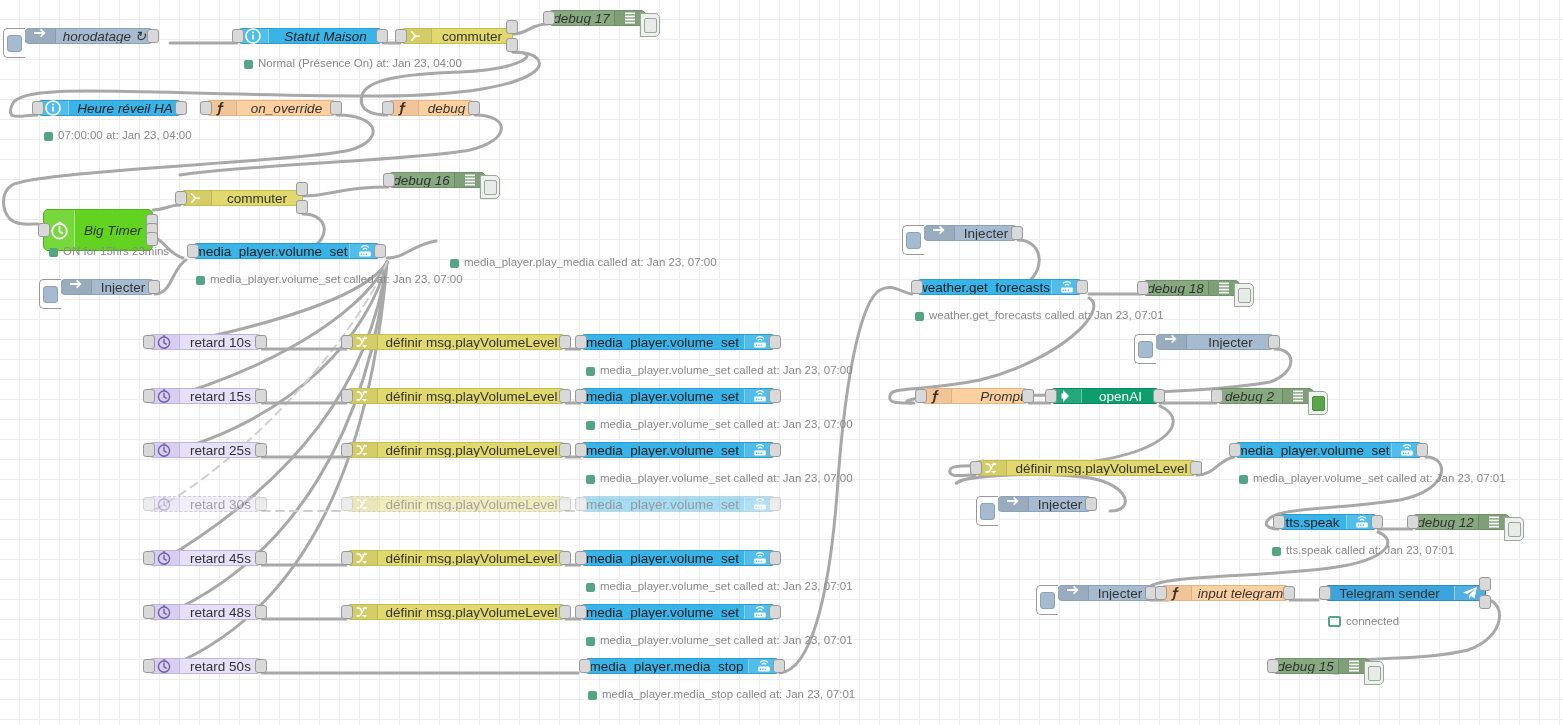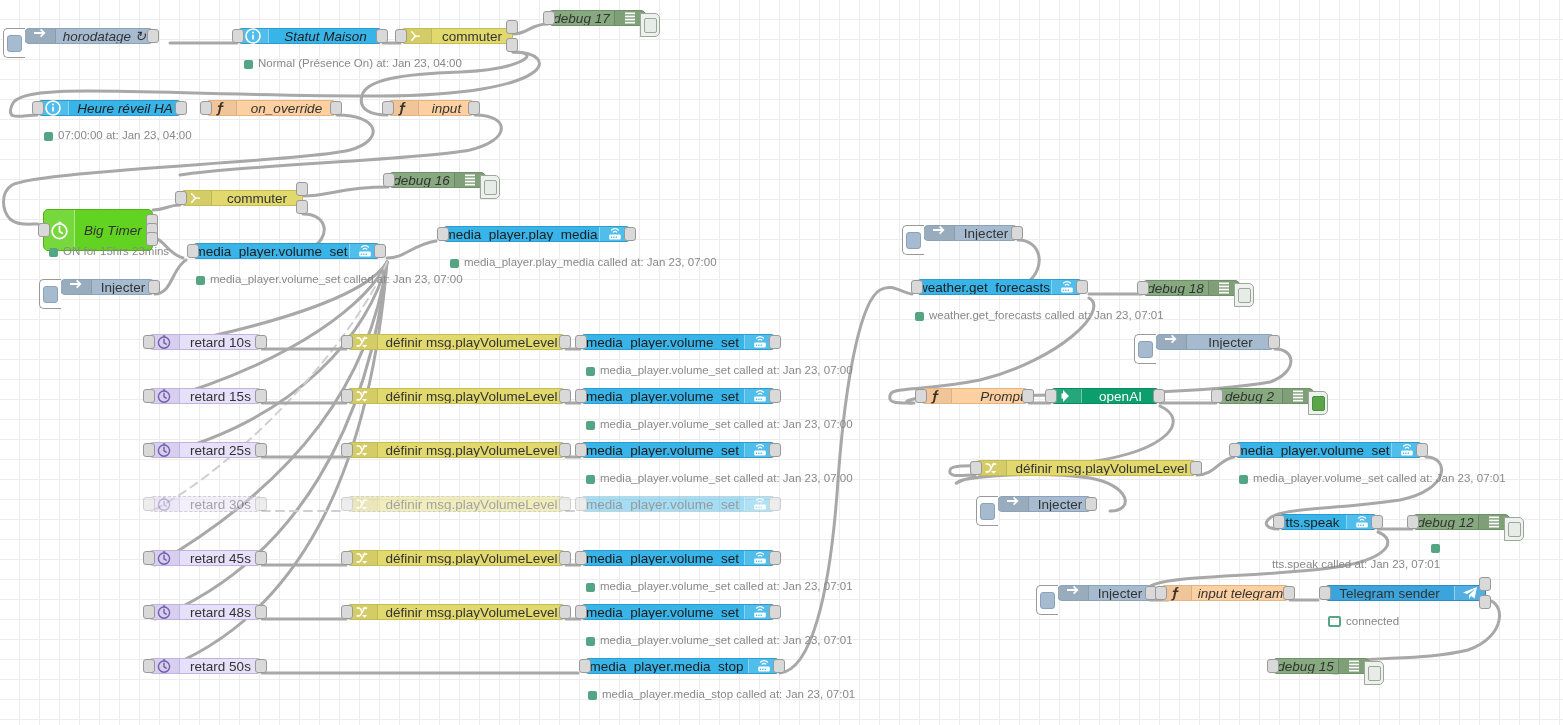--- a/index.html
+++ b/index.html
@@ -298,21 +298,21 @@
     <span class="port in"></span>
     <span class="port out"></span>
   </div>
 
   <div class="node n-func italic" style="left:387px;top:100px;width:88px;">
     <div class="ico">
       <svg class="g dark" viewBox="0 0 16 16">
           <path d="M10.6 2.1c-1.9-.5-3.3.4-3.7 2.2l-.3 1.3H5.1l-.3 1.5h1.5l-1.2 5.6c-.2 1-.5 1.3-1 1.3-.2 0-.4 0-.6-.1l-.3 1.4c.3.1.7.2 1.1.2 1.5 0 2.3-.9 2.7-2.7l1.3-5.7h2l.3-1.5H8.6l.2-1c.2-1 .8-1.4 1.6-1.2z"></path>
         </svg>
     </div>
-    <div class="lbl center">input</div>
+    <div class="lbl center">debug</div>
     <span class="port in"></span>
     <span class="port out"></span>
   </div>
 
   <div class="node n-bigtimer" style="left:43px;top:209px;width:110px;height:42px;">
     <div class="ico">
       <svg class="g" viewBox="0 0 16 16" style="width:19px;height:19px;">
           <circle cx="8" cy="8.6" r="6.2" fill="none" stroke="#fff" stroke-width="1.5"></circle>
           <path d="M8 4.8v4l2.4 1.5" fill="none" stroke="#fff" stroke-width="1.5" stroke-linecap="round"></path>
           <path d="M7 1.4h2.6" stroke="#fff" stroke-width="1.5"></path>
@@ -370,511 +370,496 @@
         </svg>
     </div>
     <span class="port in"></span>
     <span class="port out"></span>
   </div>
   <div class="status" style="left:196px;top:273px;">
     <span class="dot"></span>
     <span>media_player.volume_set called at: Jan 23, 07:00</span>
   </div>
 
-  <div class="node n-ha" style="left:442px;top:226px;width:189px;">
-    <div class="lbl center">media_player.play_media</div>
+  <div class="status" style="left:450px;top:256px;">
+    <span class="dot"></span>
+    <span>media_player.play_media called at: Jan 23, 07:00</span>
+  </div>
+
+  <div class="node n-inject" style="left:60px;top:279px;width:95px;">
+    <div class="n-btn">
+        <i></i>
+      </div>
+    <div class="ico">
+      <svg class="g" viewBox="0 0 16 16">
+          <path d="M2 4h8l-2-2 1.2-1.2L13.5 5 9.2 9.3 8 8l2-2H2z"></path>
+        </svg>
+    </div>
+    <div class="lbl center">Injecter</div>
+    <span class="port out"></span>
+  </div>
+
+  <div id="delay-rows">
+      <div class="node n-delay" style="left:148px;top:334px;width:114px;">
+        <div class="ico">
+          <svg class="g" viewBox="0 0 16 16" style="fill:none;stroke:#6e5fa8;stroke-width:1.4;">
+            <circle cx="8" cy="8.6" r="5.6"></circle>
+            <path d="M8 5.2v3.6l2.2 1.4" stroke-linecap="round"></path>
+            <path d="M6.9 2h2.4"></path>
+          </svg>
+        </div>
+        <div class="lbl center">retard 10s</div>
+        <span class="port in"></span>
+        <span class="port out"></span>
+      </div>
+      <div class="node n-change" style="left:346px;top:334px;width:220px;">
+        <div class="ico">
+          <svg class="g" viewBox="0 0 16 16">
+            <path d="M2.6 3.2h2.1c1.6 0 2.3 1.1 3.2 2.6l.7 1.1-1 1.6-1-1.7C5.8 5.4 5.4 4.8 4.6 4.8H2.6z"></path>
+            <path d="M2.6 12.7h2.1c1.6 0 2.3-1.1 3.2-2.6l2.3-3.8c.6-1 1-1.5 1.8-1.5h1.2V3.2h-1.2c-1.6 0-2.3 1.1-3.2 2.6l-2.3 3.8c-.6 1-1 1.5-1.8 1.5H2.6z"></path>
+            <path d="M11.4 11.1h1.8l-2.6 2.6-2.6-2.6h1.8z"></path>
+            <path d="M11.4 5h1.8l-2.6-2.6L8 5h1.8z"></path>
+          </svg>
+        </div>
+        <div class="lbl center">définir msg.playVolumeLevel</div>
+        <span class="port in"></span>
+        <span class="port out"></span>
+      </div>
+      <div class="node n-ha" style="left:580px;top:334px;width:196px;">
+        <div class="lbl center">media_player.volume_set</div>
+        <div class="ico right">
+          <svg class="g" viewBox="0 0 16 16">
+            <path d="M4.6 4.1a5 5 0 0 1 6.8 0" fill="none" stroke="#fff" stroke-width="1.3" stroke-linecap="round"></path>
+            <path d="M6.3 6a2.7 2.7 0 0 1 3.4 0" fill="none" stroke="#fff" stroke-width="1.3" stroke-linecap="round"></path>
+            <rect x="2.2" y="8.6" width="11.6" height="5" rx="1.1"></rect>
+            <rect x="3.8" y="10.6" width="1.3" height="1.3" fill="#39b4e8"></rect>
+            <rect x="6.2" y="10.6" width="1.3" height="1.3" fill="#39b4e8"></rect>
+            <rect x="8.6" y="10.6" width="1.3" height="1.3" fill="#39b4e8"></rect>
+          </svg>
+        </div>
+        <span class="port in"></span>
+        <span class="port out"></span>
+      </div>
+      <div class="status" style="left:586px;top:364px;">
+        <span class="dot"></span>
+        <span>media_player.volume_set called at: Jan 23, 07:00</span>
+      </div>
+      <div class="node n-delay" style="left:148px;top:388px;width:114px;">
+        <div class="ico">
+          <svg class="g" viewBox="0 0 16 16" style="fill:none;stroke:#6e5fa8;stroke-width:1.4;">
+            <circle cx="8" cy="8.6" r="5.6"></circle>
+            <path d="M8 5.2v3.6l2.2 1.4" stroke-linecap="round"></path>
+            <path d="M6.9 2h2.4"></path>
+          </svg>
+        </div>
+        <div class="lbl center">retard 15s</div>
+        <span class="port in"></span>
+        <span class="port out"></span>
+      </div>
+      <div class="node n-change" style="left:346px;top:388px;width:220px;">
+        <div class="ico">
+          <svg class="g" viewBox="0 0 16 16">
+            <path d="M2.6 3.2h2.1c1.6 0 2.3 1.1 3.2 2.6l.7 1.1-1 1.6-1-1.7C5.8 5.4 5.4 4.8 4.6 4.8H2.6z"></path>
+            <path d="M2.6 12.7h2.1c1.6 0 2.3-1.1 3.2-2.6l2.3-3.8c.6-1 1-1.5 1.8-1.5h1.2V3.2h-1.2c-1.6 0-2.3 1.1-3.2 2.6l-2.3 3.8c-.6 1-1 1.5-1.8 1.5H2.6z"></path>
+            <path d="M11.4 11.1h1.8l-2.6 2.6-2.6-2.6h1.8z"></path>
+            <path d="M11.4 5h1.8l-2.6-2.6L8 5h1.8z"></path>
+          </svg>
+        </div>
+        <div class="lbl center">définir msg.playVolumeLevel</div>
+        <span class="port in"></span>
+        <span class="port out"></span>
+      </div>
+      <div class="node n-ha" style="left:580px;top:388px;width:196px;">
+        <div class="lbl center">media_player.volume_set</div>
+        <div class="ico right">
+          <svg class="g" viewBox="0 0 16 16">
+            <path d="M4.6 4.1a5 5 0 0 1 6.8 0" fill="none" stroke="#fff" stroke-width="1.3" stroke-linecap="round"></path>
+            <path d="M6.3 6a2.7 2.7 0 0 1 3.4 0" fill="none" stroke="#fff" stroke-width="1.3" stroke-linecap="round"></path>
+            <rect x="2.2" y="8.6" width="11.6" height="5" rx="1.1"></rect>
+            <rect x="3.8" y="10.6" width="1.3" height="1.3" fill="#39b4e8"></rect>
+            <rect x="6.2" y="10.6" width="1.3" height="1.3" fill="#39b4e8"></rect>
+            <rect x="8.6" y="10.6" width="1.3" height="1.3" fill="#39b4e8"></rect>
+          </svg>
+        </div>
+        <span class="port in"></span>
+        <span class="port out"></span>
+      </div>
+      <div class="status" style="left:586px;top:418px;">
+        <span class="dot"></span>
+        <span>media_player.volume_set called at: Jan 23, 07:00</span>
+      </div>
+      <div class="node n-delay" style="left:148px;top:442px;width:114px;">
+        <div class="ico">
+          <svg class="g" viewBox="0 0 16 16" style="fill:none;stroke:#6e5fa8;stroke-width:1.4;">
+            <circle cx="8" cy="8.6" r="5.6"></circle>
+            <path d="M8 5.2v3.6l2.2 1.4" stroke-linecap="round"></path>
+            <path d="M6.9 2h2.4"></path>
+          </svg>
+        </div>
+        <div class="lbl center">retard 25s</div>
+        <span class="port in"></span>
+        <span class="port out"></span>
+      </div>
+      <div class="node n-change" style="left:346px;top:442px;width:220px;">
+        <div class="ico">
+          <svg class="g" viewBox="0 0 16 16">
+            <path d="M2.6 3.2h2.1c1.6 0 2.3 1.1 3.2 2.6l.7 1.1-1 1.6-1-1.7C5.8 5.4 5.4 4.8 4.6 4.8H2.6z"></path>
+            <path d="M2.6 12.7h2.1c1.6 0 2.3-1.1 3.2-2.6l2.3-3.8c.6-1 1-1.5 1.8-1.5h1.2V3.2h-1.2c-1.6 0-2.3 1.1-3.2 2.6l-2.3 3.8c-.6 1-1 1.5-1.8 1.5H2.6z"></path>
+            <path d="M11.4 11.1h1.8l-2.6 2.6-2.6-2.6h1.8z"></path>
+            <path d="M11.4 5h1.8l-2.6-2.6L8 5h1.8z"></path>
+          </svg>
+        </div>
+        <div class="lbl center">définir msg.playVolumeLevel</div>
+        <span class="port in"></span>
+        <span class="port out"></span>
+      </div>
+      <div class="node n-ha" style="left:580px;top:442px;width:196px;">
+        <div class="lbl center">media_player.volume_set</div>
+        <div class="ico right">
+          <svg class="g" viewBox="0 0 16 16">
+            <path d="M4.6 4.1a5 5 0 0 1 6.8 0" fill="none" stroke="#fff" stroke-width="1.3" stroke-linecap="round"></path>
+            <path d="M6.3 6a2.7 2.7 0 0 1 3.4 0" fill="none" stroke="#fff" stroke-width="1.3" stroke-linecap="round"></path>
+            <rect x="2.2" y="8.6" width="11.6" height="5" rx="1.1"></rect>
+            <rect x="3.8" y="10.6" width="1.3" height="1.3" fill="#39b4e8"></rect>
+            <rect x="6.2" y="10.6" width="1.3" height="1.3" fill="#39b4e8"></rect>
+            <rect x="8.6" y="10.6" width="1.3" height="1.3" fill="#39b4e8"></rect>
+          </svg>
+        </div>
+        <span class="port in"></span>
+        <span class="port out"></span>
+      </div>
+      <div class="status" style="left:586px;top:472px;">
+        <span class="dot"></span>
+        <span>media_player.volume_set called at: Jan 23, 07:00</span>
+      </div>
+      <div class="node n-delay disabled" style="left:148px;top:496px;width:114px;">
+        <div class="ico">
+          <svg class="g" viewBox="0 0 16 16" style="fill:none;stroke:#6e5fa8;stroke-width:1.4;">
+            <circle cx="8" cy="8.6" r="5.6"></circle>
+            <path d="M8 5.2v3.6l2.2 1.4" stroke-linecap="round"></path>
+            <path d="M6.9 2h2.4"></path>
+          </svg>
+        </div>
+        <div class="lbl center">retard 30s</div>
+        <span class="port in"></span>
+        <span class="port out"></span>
+      </div>
+      <div class="node n-change disabled" style="left:346px;top:496px;width:220px;">
+        <div class="ico">
+          <svg class="g" viewBox="0 0 16 16">
+            <path d="M2.6 3.2h2.1c1.6 0 2.3 1.1 3.2 2.6l.7 1.1-1 1.6-1-1.7C5.8 5.4 5.4 4.8 4.6 4.8H2.6z"></path>
+            <path d="M2.6 12.7h2.1c1.6 0 2.3-1.1 3.2-2.6l2.3-3.8c.6-1 1-1.5 1.8-1.5h1.2V3.2h-1.2c-1.6 0-2.3 1.1-3.2 2.6l-2.3 3.8c-.6 1-1 1.5-1.8 1.5H2.6z"></path>
+            <path d="M11.4 11.1h1.8l-2.6 2.6-2.6-2.6h1.8z"></path>
+            <path d="M11.4 5h1.8l-2.6-2.6L8 5h1.8z"></path>
+          </svg>
+        </div>
+        <div class="lbl center">définir msg.playVolumeLevel</div>
+        <span class="port in"></span>
+        <span class="port out"></span>
+      </div>
+      <div class="node n-ha disabled" style="left:580px;top:496px;width:196px;">
+        <div class="lbl center">media_player.volume_set</div>
+        <div class="ico right">
+          <svg class="g" viewBox="0 0 16 16">
+            <path d="M4.6 4.1a5 5 0 0 1 6.8 0" fill="none" stroke="#fff" stroke-width="1.3" stroke-linecap="round"></path>
+            <path d="M6.3 6a2.7 2.7 0 0 1 3.4 0" fill="none" stroke="#fff" stroke-width="1.3" stroke-linecap="round"></path>
+            <rect x="2.2" y="8.6" width="11.6" height="5" rx="1.1"></rect>
+            <rect x="3.8" y="10.6" width="1.3" height="1.3" fill="#39b4e8"></rect>
+            <rect x="6.2" y="10.6" width="1.3" height="1.3" fill="#39b4e8"></rect>
+            <rect x="8.6" y="10.6" width="1.3" height="1.3" fill="#39b4e8"></rect>
+          </svg>
+        </div>
+        <span class="port in"></span>
+        <span class="port out"></span>
+      </div>
+      <div class="node n-delay" style="left:148px;top:550px;width:114px;">
+        <div class="ico">
+          <svg class="g" viewBox="0 0 16 16" style="fill:none;stroke:#6e5fa8;stroke-width:1.4;">
+            <circle cx="8" cy="8.6" r="5.6"></circle>
+            <path d="M8 5.2v3.6l2.2 1.4" stroke-linecap="round"></path>
+            <path d="M6.9 2h2.4"></path>
+          </svg>
+        </div>
+        <div class="lbl center">retard 45s</div>
+        <span class="port in"></span>
+        <span class="port out"></span>
+      </div>
+      <div class="node n-change" style="left:346px;top:550px;width:220px;">
+        <div class="ico">
+          <svg class="g" viewBox="0 0 16 16">
+            <path d="M2.6 3.2h2.1c1.6 0 2.3 1.1 3.2 2.6l.7 1.1-1 1.6-1-1.7C5.8 5.4 5.4 4.8 4.6 4.8H2.6z"></path>
+            <path d="M2.6 12.7h2.1c1.6 0 2.3-1.1 3.2-2.6l2.3-3.8c.6-1 1-1.5 1.8-1.5h1.2V3.2h-1.2c-1.6 0-2.3 1.1-3.2 2.6l-2.3 3.8c-.6 1-1 1.5-1.8 1.5H2.6z"></path>
+            <path d="M11.4 11.1h1.8l-2.6 2.6-2.6-2.6h1.8z"></path>
+            <path d="M11.4 5h1.8l-2.6-2.6L8 5h1.8z"></path>
+          </svg>
+        </div>
+        <div class="lbl center">définir msg.playVolumeLevel</div>
+        <span class="port in"></span>
+        <span class="port out"></span>
+      </div>
+      <div class="node n-ha" style="left:580px;top:550px;width:196px;">
+        <div class="lbl center">media_player.volume_set</div>
+        <div class="ico right">
+          <svg class="g" viewBox="0 0 16 16">
+            <path d="M4.6 4.1a5 5 0 0 1 6.8 0" fill="none" stroke="#fff" stroke-width="1.3" stroke-linecap="round"></path>
+            <path d="M6.3 6a2.7 2.7 0 0 1 3.4 0" fill="none" stroke="#fff" stroke-width="1.3" stroke-linecap="round"></path>
+            <rect x="2.2" y="8.6" width="11.6" height="5" rx="1.1"></rect>
+            <rect x="3.8" y="10.6" width="1.3" height="1.3" fill="#39b4e8"></rect>
+            <rect x="6.2" y="10.6" width="1.3" height="1.3" fill="#39b4e8"></rect>
+            <rect x="8.6" y="10.6" width="1.3" height="1.3" fill="#39b4e8"></rect>
+          </svg>
+        </div>
+        <span class="port in"></span>
+        <span class="port out"></span>
+      </div>
+      <div class="status" style="left:586px;top:580px;">
+        <span class="dot"></span>
+        <span>media_player.volume_set called at: Jan 23, 07:01</span>
+      </div>
+      <div class="node n-delay" style="left:148px;top:604px;width:114px;">
+        <div class="ico">
+          <svg class="g" viewBox="0 0 16 16" style="fill:none;stroke:#6e5fa8;stroke-width:1.4;">
+            <circle cx="8" cy="8.6" r="5.6"></circle>
+            <path d="M8 5.2v3.6l2.2 1.4" stroke-linecap="round"></path>
+            <path d="M6.9 2h2.4"></path>
+          </svg>
+        </div>
+        <div class="lbl center">retard 48s</div>
+        <span class="port in"></span>
+        <span class="port out"></span>
+      </div>
+      <div class="node n-change" style="left:346px;top:604px;width:220px;">
+        <div class="ico">
+          <svg class="g" viewBox="0 0 16 16">
+            <path d="M2.6 3.2h2.1c1.6 0 2.3 1.1 3.2 2.6l.7 1.1-1 1.6-1-1.7C5.8 5.4 5.4 4.8 4.6 4.8H2.6z"></path>
+            <path d="M2.6 12.7h2.1c1.6 0 2.3-1.1 3.2-2.6l2.3-3.8c.6-1 1-1.5 1.8-1.5h1.2V3.2h-1.2c-1.6 0-2.3 1.1-3.2 2.6l-2.3 3.8c-.6 1-1 1.5-1.8 1.5H2.6z"></path>
+            <path d="M11.4 11.1h1.8l-2.6 2.6-2.6-2.6h1.8z"></path>
+            <path d="M11.4 5h1.8l-2.6-2.6L8 5h1.8z"></path>
+          </svg>
+        </div>
+        <div class="lbl center">définir msg.playVolumeLevel</div>
+        <span class="port in"></span>
+        <span class="port out"></span>
+      </div>
+      <div class="node n-ha" style="left:580px;top:604px;width:196px;">
+        <div class="lbl center">media_player.volume_set</div>
+        <div class="ico right">
+          <svg class="g" viewBox="0 0 16 16">
+            <path d="M4.6 4.1a5 5 0 0 1 6.8 0" fill="none" stroke="#fff" stroke-width="1.3" stroke-linecap="round"></path>
+            <path d="M6.3 6a2.7 2.7 0 0 1 3.4 0" fill="none" stroke="#fff" stroke-width="1.3" stroke-linecap="round"></path>
+            <rect x="2.2" y="8.6" width="11.6" height="5" rx="1.1"></rect>
+            <rect x="3.8" y="10.6" width="1.3" height="1.3" fill="#39b4e8"></rect>
+            <rect x="6.2" y="10.6" width="1.3" height="1.3" fill="#39b4e8"></rect>
+            <rect x="8.6" y="10.6" width="1.3" height="1.3" fill="#39b4e8"></rect>
+          </svg>
+        </div>
+        <span class="port in"></span>
+        <span class="port out"></span>
+      </div>
+      <div class="status" style="left:586px;top:634px;">
+        <span class="dot"></span>
+        <span>media_player.volume_set called at: Jan 23, 07:01</span>
+      </div>
+      <div class="node n-delay" style="left:148px;top:658px;width:114px;">
+        <div class="ico">
+          <svg class="g" viewBox="0 0 16 16" style="fill:none;stroke:#6e5fa8;stroke-width:1.4;">
+            <circle cx="8" cy="8.6" r="5.6"></circle>
+            <path d="M8 5.2v3.6l2.2 1.4" stroke-linecap="round"></path>
+            <path d="M6.9 2h2.4"></path>
+          </svg>
+        </div>
+        <div class="lbl center">retard 50s</div>
+        <span class="port in"></span>
+        <span class="port out"></span>
+      </div>
+    </div>
+
+  <div class="node n-ha" style="left:584px;top:658px;width:196px;">
+    <div class="lbl center">media_player.media_stop</div>
     <div class="ico right">
       <svg class="g" viewBox="0 0 16 16">
           <path d="M4.6 4.1a5 5 0 0 1 6.8 0" fill="none" stroke="#fff" stroke-width="1.3" stroke-linecap="round"></path>
           <path d="M6.3 6a2.7 2.7 0 0 1 3.4 0" fill="none" stroke="#fff" stroke-width="1.3" stroke-linecap="round"></path>
           <rect x="2.2" y="8.6" width="11.6" height="5" rx="1.1"></rect>
           <rect x="3.8" y="10.6" width="1.3" height="1.3" fill="#39b4e8"></rect>
           <rect x="6.2" y="10.6" width="1.3" height="1.3" fill="#39b4e8"></rect>
           <rect x="8.6" y="10.6" width="1.3" height="1.3" fill="#39b4e8"></rect>
         </svg>
     </div>
     <span class="port in"></span>
     <span class="port out"></span>
   </div>
-  <div class="status" style="left:450px;top:256px;">
+  <div class="status" style="left:588px;top:688px;">
     <span class="dot"></span>
-    <span>media_player.play_media called at: Jan 23, 07:00</span>
-  </div>
-
-  <div class="node n-inject" style="left:60px;top:279px;width:95px;">
+    <span>media_player.media_stop called at: Jan 23, 07:01</span>
+  </div>
+
+  <div class="node n-inject" style="left:923px;top:225px;width:95px;">
     <div class="n-btn">
         <i></i>
       </div>
     <div class="ico">
       <svg class="g" viewBox="0 0 16 16">
           <path d="M2 4h8l-2-2 1.2-1.2L13.5 5 9.2 9.3 8 8l2-2H2z"></path>
         </svg>
     </div>
     <div class="lbl center">Injecter</div>
     <span class="port out"></span>
   </div>
 
-  <div id="delay-rows">
-      <div class="node n-delay" style="left:148px;top:334px;width:114px;">
-        <div class="ico">
-          <svg class="g" viewBox="0 0 16 16" style="fill:none;stroke:#6e5fa8;stroke-width:1.4;">
-            <circle cx="8" cy="8.6" r="5.6"></circle>
-            <path d="M8 5.2v3.6l2.2 1.4" stroke-linecap="round"></path>
-            <path d="M6.9 2h2.4"></path>
-          </svg>
-        </div>
-        <div class="lbl center">retard 10s</div>
-        <span class="port in"></span>
-        <span class="port out"></span>
-      </div>
-      <div class="node n-change" style="left:346px;top:334px;width:220px;">
-        <div class="ico">
-          <svg class="g" viewBox="0 0 16 16">
-            <path d="M2.6 3.2h2.1c1.6 0 2.3 1.1 3.2 2.6l.7 1.1-1 1.6-1-1.7C5.8 5.4 5.4 4.8 4.6 4.8H2.6z"></path>
-            <path d="M2.6 12.7h2.1c1.6 0 2.3-1.1 3.2-2.6l2.3-3.8c.6-1 1-1.5 1.8-1.5h1.2V3.2h-1.2c-1.6 0-2.3 1.1-3.2 2.6l-2.3 3.8c-.6 1-1 1.5-1.8 1.5H2.6z"></path>
-            <path d="M11.4 11.1h1.8l-2.6 2.6-2.6-2.6h1.8z"></path>
-            <path d="M11.4 5h1.8l-2.6-2.6L8 5h1.8z"></path>
-          </svg>
-        </div>
-        <div class="lbl center">définir msg.playVolumeLevel</div>
-        <span class="port in"></span>
-        <span class="port out"></span>
-      </div>
-      <div class="node n-ha" style="left:580px;top:334px;width:196px;">
-        <div class="lbl center">media_player.volume_set</div>
-        <div class="ico right">
-          <svg class="g" viewBox="0 0 16 16">
-            <path d="M4.6 4.1a5 5 0 0 1 6.8 0" fill="none" stroke="#fff" stroke-width="1.3" stroke-linecap="round"></path>
-            <path d="M6.3 6a2.7 2.7 0 0 1 3.4 0" fill="none" stroke="#fff" stroke-width="1.3" stroke-linecap="round"></path>
-            <rect x="2.2" y="8.6" width="11.6" height="5" rx="1.1"></rect>
-            <rect x="3.8" y="10.6" width="1.3" height="1.3" fill="#39b4e8"></rect>
-            <rect x="6.2" y="10.6" width="1.3" height="1.3" fill="#39b4e8"></rect>
-            <rect x="8.6" y="10.6" width="1.3" height="1.3" fill="#39b4e8"></rect>
-          </svg>
-        </div>
-        <span class="port in"></span>
-        <span class="port out"></span>
-      </div>
-      <div class="status" style="left:586px;top:364px;">
-        <span class="dot"></span>
-        <span>media_player.volume_set called at: Jan 23, 07:00</span>
-      </div>
-      <div class="node n-delay" style="left:148px;top:388px;width:114px;">
-        <div class="ico">
-          <svg class="g" viewBox="0 0 16 16" style="fill:none;stroke:#6e5fa8;stroke-width:1.4;">
-            <circle cx="8" cy="8.6" r="5.6"></circle>
-            <path d="M8 5.2v3.6l2.2 1.4" stroke-linecap="round"></path>
-            <path d="M6.9 2h2.4"></path>
-          </svg>
-        </div>
-        <div class="lbl center">retard 15s</div>
-        <span class="port in"></span>
-        <span class="port out"></span>
-      </div>
-      <div class="node n-change" style="left:346px;top:388px;width:220px;">
-        <div class="ico">
-          <svg class="g" viewBox="0 0 16 16">
-            <path d="M2.6 3.2h2.1c1.6 0 2.3 1.1 3.2 2.6l.7 1.1-1 1.6-1-1.7C5.8 5.4 5.4 4.8 4.6 4.8H2.6z"></path>
-            <path d="M2.6 12.7h2.1c1.6 0 2.3-1.1 3.2-2.6l2.3-3.8c.6-1 1-1.5 1.8-1.5h1.2V3.2h-1.2c-1.6 0-2.3 1.1-3.2 2.6l-2.3 3.8c-.6 1-1 1.5-1.8 1.5H2.6z"></path>
-            <path d="M11.4 11.1h1.8l-2.6 2.6-2.6-2.6h1.8z"></path>
-            <path d="M11.4 5h1.8l-2.6-2.6L8 5h1.8z"></path>
-          </svg>
-        </div>
-        <div class="lbl center">définir msg.playVolumeLevel</div>
-        <span class="port in"></span>
-        <span class="port out"></span>
-      </div>
-      <div class="node n-ha" style="left:580px;top:388px;width:196px;">
-        <div class="lbl center">media_player.volume_set</div>
-        <div class="ico right">
-          <svg class="g" viewBox="0 0 16 16">
-            <path d="M4.6 4.1a5 5 0 0 1 6.8 0" fill="none" stroke="#fff" stroke-width="1.3" stroke-linecap="round"></path>
-            <path d="M6.3 6a2.7 2.7 0 0 1 3.4 0" fill="none" stroke="#fff" stroke-width="1.3" stroke-linecap="round"></path>
-            <rect x="2.2" y="8.6" width="11.6" height="5" rx="1.1"></rect>
-            <rect x="3.8" y="10.6" width="1.3" height="1.3" fill="#39b4e8"></rect>
-            <rect x="6.2" y="10.6" width="1.3" height="1.3" fill="#39b4e8"></rect>
-            <rect x="8.6" y="10.6" width="1.3" height="1.3" fill="#39b4e8"></rect>
-          </svg>
-        </div>
-        <span class="port in"></span>
-        <span class="port out"></span>
-      </div>
-      <div class="status" style="left:586px;top:418px;">
-        <span class="dot"></span>
-        <span>media_player.volume_set called at: Jan 23, 07:00</span>
-      </div>
-      <div class="node n-delay" style="left:148px;top:442px;width:114px;">
-        <div class="ico">
-          <svg class="g" viewBox="0 0 16 16" style="fill:none;stroke:#6e5fa8;stroke-width:1.4;">
-            <circle cx="8" cy="8.6" r="5.6"></circle>
-            <path d="M8 5.2v3.6l2.2 1.4" stroke-linecap="round"></path>
-            <path d="M6.9 2h2.4"></path>
-          </svg>
-        </div>
-        <div class="lbl center">retard 25s</div>
-        <span class="port in"></span>
-        <span class="port out"></span>
-      </div>
-      <div class="node n-change" style="left:346px;top:442px;width:220px;">
-        <div class="ico">
-          <svg class="g" viewBox="0 0 16 16">
-            <path d="M2.6 3.2h2.1c1.6 0 2.3 1.1 3.2 2.6l.7 1.1-1 1.6-1-1.7C5.8 5.4 5.4 4.8 4.6 4.8H2.6z"></path>
-            <path d="M2.6 12.7h2.1c1.6 0 2.3-1.1 3.2-2.6l2.3-3.8c.6-1 1-1.5 1.8-1.5h1.2V3.2h-1.2c-1.6 0-2.3 1.1-3.2 2.6l-2.3 3.8c-.6 1-1 1.5-1.8 1.5H2.6z"></path>
-            <path d="M11.4 11.1h1.8l-2.6 2.6-2.6-2.6h1.8z"></path>
-            <path d="M11.4 5h1.8l-2.6-2.6L8 5h1.8z"></path>
-          </svg>
-        </div>
-        <div class="lbl center">définir msg.playVolumeLevel</div>
-        <span class="port in"></span>
-        <span class="port out"></span>
-      </div>
-      <div class="node n-ha" style="left:580px;top:442px;width:196px;">
-        <div class="lbl center">media_player.volume_set</div>
-        <div class="ico right">
-          <svg class="g" viewBox="0 0 16 16">
-            <path d="M4.6 4.1a5 5 0 0 1 6.8 0" fill="none" stroke="#fff" stroke-width="1.3" stroke-linecap="round"></path>
-            <path d="M6.3 6a2.7 2.7 0 0 1 3.4 0" fill="none" stroke="#fff" stroke-width="1.3" stroke-linecap="round"></path>
-            <rect x="2.2" y="8.6" width="11.6" height="5" rx="1.1"></rect>
-            <rect x="3.8" y="10.6" width="1.3" height="1.3" fill="#39b4e8"></rect>
-            <rect x="6.2" y="10.6" width="1.3" height="1.3" fill="#39b4e8"></rect>
-            <rect x="8.6" y="10.6" width="1.3" height="1.3" fill="#39b4e8"></rect>
-          </svg>
-        </div>
-        <span class="port in"></span>
-        <span class="port out"></span>
-      </div>
-      <div class="status" style="left:586px;top:472px;">
-        <span class="dot"></span>
-        <span>media_player.volume_set called at: Jan 23, 07:00</span>
-      </div>
-      <div class="node n-delay disabled" style="left:148px;top:496px;width:114px;">
-        <div class="ico">
-          <svg class="g" viewBox="0 0 16 16" style="fill:none;stroke:#6e5fa8;stroke-width:1.4;">
-            <circle cx="8" cy="8.6" r="5.6"></circle>
-            <path d="M8 5.2v3.6l2.2 1.4" stroke-linecap="round"></path>
-            <path d="M6.9 2h2.4"></path>
-          </svg>
-        </div>
-        <div class="lbl center">retard 30s</div>
-        <span class="port in"></span>
-        <span class="port out"></span>
-      </div>
-      <div class="node n-change disabled" style="left:346px;top:496px;width:220px;">
-        <div class="ico">
-          <svg class="g" viewBox="0 0 16 16">
-            <path d="M2.6 3.2h2.1c1.6 0 2.3 1.1 3.2 2.6l.7 1.1-1 1.6-1-1.7C5.8 5.4 5.4 4.8 4.6 4.8H2.6z"></path>
-            <path d="M2.6 12.7h2.1c1.6 0 2.3-1.1 3.2-2.6l2.3-3.8c.6-1 1-1.5 1.8-1.5h1.2V3.2h-1.2c-1.6 0-2.3 1.1-3.2 2.6l-2.3 3.8c-.6 1-1 1.5-1.8 1.5H2.6z"></path>
-            <path d="M11.4 11.1h1.8l-2.6 2.6-2.6-2.6h1.8z"></path>
-            <path d="M11.4 5h1.8l-2.6-2.6L8 5h1.8z"></path>
-          </svg>
-        </div>
-        <div class="lbl center">définir msg.playVolumeLevel</div>
-        <span class="port in"></span>
-        <span class="port out"></span>
-      </div>
-      <div class="node n-ha disabled" style="left:580px;top:496px;width:196px;">
-        <div class="lbl center">media_player.volume_set</div>
-        <div class="ico right">
-          <svg class="g" viewBox="0 0 16 16">
-            <path d="M4.6 4.1a5 5 0 0 1 6.8 0" fill="none" stroke="#fff" stroke-width="1.3" stroke-linecap="round"></path>
-            <path d="M6.3 6a2.7 2.7 0 0 1 3.4 0" fill="none" stroke="#fff" stroke-width="1.3" stroke-linecap="round"></path>
-            <rect x="2.2" y="8.6" width="11.6" height="5" rx="1.1"></rect>
-            <rect x="3.8" y="10.6" width="1.3" height="1.3" fill="#39b4e8"></rect>
-            <rect x="6.2" y="10.6" width="1.3" height="1.3" fill="#39b4e8"></rect>
-            <rect x="8.6" y="10.6" width="1.3" height="1.3" fill="#39b4e8"></rect>
-          </svg>
-        </div>
-        <span class="port in"></span>
-        <span class="port out"></span>
-      </div>
-      <div class="node n-delay" style="left:148px;top:550px;width:114px;">
-        <div class="ico">
-          <svg class="g" viewBox="0 0 16 16" style="fill:none;stroke:#6e5fa8;stroke-width:1.4;">
-            <circle cx="8" cy="8.6" r="5.6"></circle>
-            <path d="M8 5.2v3.6l2.2 1.4" stroke-linecap="round"></path>
-            <path d="M6.9 2h2.4"></path>
-          </svg>
-        </div>
-        <div class="lbl center">retard 45s</div>
-        <span class="port in"></span>
-        <span class="port out"></span>
-      </div>
-      <div class="node n-change" style="left:346px;top:550px;width:220px;">
-        <div class="ico">
-          <svg class="g" viewBox="0 0 16 16">
-            <path d="M2.6 3.2h2.1c1.6 0 2.3 1.1 3.2 2.6l.7 1.1-1 1.6-1-1.7C5.8 5.4 5.4 4.8 4.6 4.8H2.6z"></path>
-            <path d="M2.6 12.7h2.1c1.6 0 2.3-1.1 3.2-2.6l2.3-3.8c.6-1 1-1.5 1.8-1.5h1.2V3.2h-1.2c-1.6 0-2.3 1.1-3.2 2.6l-2.3 3.8c-.6 1-1 1.5-1.8 1.5H2.6z"></path>
-            <path d="M11.4 11.1h1.8l-2.6 2.6-2.6-2.6h1.8z"></path>
-            <path d="M11.4 5h1.8l-2.6-2.6L8 5h1.8z"></path>
-          </svg>
-        </div>
-        <div class="lbl center">définir msg.playVolumeLevel</div>
-        <span class="port in"></span>
-        <span class="port out"></span>
-      </div>
-      <div class="node n-ha" style="left:580px;top:550px;width:196px;">
-        <div class="lbl center">media_player.volume_set</div>
-        <div class="ico right">
-          <svg class="g" viewBox="0 0 16 16">
-            <path d="M4.6 4.1a5 5 0 0 1 6.8 0" fill="none" stroke="#fff" stroke-width="1.3" stroke-linecap="round"></path>
-            <path d="M6.3 6a2.7 2.7 0 0 1 3.4 0" fill="none" stroke="#fff" stroke-width="1.3" stroke-linecap="round"></path>
-            <rect x="2.2" y="8.6" width="11.6" height="5" rx="1.1"></rect>
-            <rect x="3.8" y="10.6" width="1.3" height="1.3" fill="#39b4e8"></rect>
-            <rect x="6.2" y="10.6" width="1.3" height="1.3" fill="#39b4e8"></rect>
-            <rect x="8.6" y="10.6" width="1.3" height="1.3" fill="#39b4e8"></rect>
-          </svg>
-        </div>
-        <span class="port in"></span>
-        <span class="port out"></span>
-      </div>
-      <div class="status" style="left:586px;top:580px;">
-        <span class="dot"></span>
-        <span>media_player.volume_set called at: Jan 23, 07:01</span>
-      </div>
-      <div class="node n-delay" style="left:148px;top:604px;width:114px;">
-        <div class="ico">
-          <svg class="g" viewBox="0 0 16 16" style="fill:none;stroke:#6e5fa8;stroke-width:1.4;">
-            <circle cx="8" cy="8.6" r="5.6"></circle>
-            <path d="M8 5.2v3.6l2.2 1.4" stroke-linecap="round"></path>
-            <path d="M6.9 2h2.4"></path>
-          </svg>
-        </div>
-        <div class="lbl center">retard 48s</div>
-        <span class="port in"></span>
-        <span class="port out"></span>
-      </div>
-      <div class="node n-change" style="left:346px;top:604px;width:220px;">
-        <div class="ico">
-          <svg class="g" viewBox="0 0 16 16">
-            <path d="M2.6 3.2h2.1c1.6 0 2.3 1.1 3.2 2.6l.7 1.1-1 1.6-1-1.7C5.8 5.4 5.4 4.8 4.6 4.8H2.6z"></path>
-            <path d="M2.6 12.7h2.1c1.6 0 2.3-1.1 3.2-2.6l2.3-3.8c.6-1 1-1.5 1.8-1.5h1.2V3.2h-1.2c-1.6 0-2.3 1.1-3.2 2.6l-2.3 3.8c-.6 1-1 1.5-1.8 1.5H2.6z"></path>
-            <path d="M11.4 11.1h1.8l-2.6 2.6-2.6-2.6h1.8z"></path>
-            <path d="M11.4 5h1.8l-2.6-2.6L8 5h1.8z"></path>
-          </svg>
-        </div>
-        <div class="lbl center">définir msg.playVolumeLevel</div>
-        <span class="port in"></span>
-        <span class="port out"></span>
-      </div>
-      <div class="node n-ha" style="left:580px;top:604px;width:196px;">
-        <div class="lbl center">media_player.volume_set</div>
-        <div class="ico right">
-          <svg class="g" viewBox="0 0 16 16">
-            <path d="M4.6 4.1a5 5 0 0 1 6.8 0" fill="none" stroke="#fff" stroke-width="1.3" stroke-linecap="round"></path>
-            <path d="M6.3 6a2.7 2.7 0 0 1 3.4 0" fill="none" stroke="#fff" stroke-width="1.3" stroke-linecap="round"></path>
-            <rect x="2.2" y="8.6" width="11.6" height="5" rx="1.1"></rect>
-            <rect x="3.8" y="10.6" width="1.3" height="1.3" fill="#39b4e8"></rect>
-            <rect x="6.2" y="10.6" width="1.3" height="1.3" fill="#39b4e8"></rect>
-            <rect x="8.6" y="10.6" width="1.3" height="1.3" fill="#39b4e8"></rect>
-          </svg>
-        </div>
-        <span class="port in"></span>
-        <span class="port out"></span>
-      </div>
-      <div class="status" style="left:586px;top:634px;">
-        <span class="dot"></span>
-        <span>media_player.volume_set called at: Jan 23, 07:01</span>
-      </div>
-      <div class="node n-delay" style="left:148px;top:658px;width:114px;">
-        <div class="ico">
-          <svg class="g" viewBox="0 0 16 16" style="fill:none;stroke:#6e5fa8;stroke-width:1.4;">
-            <circle cx="8" cy="8.6" r="5.6"></circle>
-            <path d="M8 5.2v3.6l2.2 1.4" stroke-linecap="round"></path>
-            <path d="M6.9 2h2.4"></path>
-          </svg>
-        </div>
-        <div class="lbl center">retard 50s</div>
-        <span class="port in"></span>
-        <span class="port out"></span>
-      </div>
-    </div>
-
-  <div class="node n-ha" style="left:584px;top:658px;width:196px;">
-    <div class="lbl center">media_player.media_stop</div>
+  <div class="node n-ha" style="left:916px;top:279px;width:167px;">
+    <div class="lbl center">weather.get_forecasts</div>
     <div class="ico right">
       <svg class="g" viewBox="0 0 16 16">
           <path d="M4.6 4.1a5 5 0 0 1 6.8 0" fill="none" stroke="#fff" stroke-width="1.3" stroke-linecap="round"></path>
           <path d="M6.3 6a2.7 2.7 0 0 1 3.4 0" fill="none" stroke="#fff" stroke-width="1.3" stroke-linecap="round"></path>
           <rect x="2.2" y="8.6" width="11.6" height="5" rx="1.1"></rect>
           <rect x="3.8" y="10.6" width="1.3" height="1.3" fill="#39b4e8"></rect>
           <rect x="6.2" y="10.6" width="1.3" height="1.3" fill="#39b4e8"></rect>
           <rect x="8.6" y="10.6" width="1.3" height="1.3" fill="#39b4e8"></rect>
         </svg>
     </div>
     <span class="port in"></span>
     <span class="port out"></span>
   </div>
-  <div class="status" style="left:588px;top:688px;">
+  <div class="status" style="left:915px;top:309px;">
     <span class="dot"></span>
-    <span>media_player.media_stop called at: Jan 23, 07:01</span>
-  </div>
-
-  <div class="node n-inject" style="left:923px;top:225px;width:95px;">
+    <span>weather.get_forecasts called at: Jan 23, 07:01</span>
+  </div>
+
+  <div class="node n-debug" style="left:1142px;top:280px;width:98px;">
+    <div class="lbl">debug 18</div>
+    <div class="ico right">
+      <svg class="g" viewBox="0 0 16 16">
+          <rect x="3" y="2.5" width="10" height="1.7"></rect>
+          <rect x="3" y="5.6" width="10" height="1.7"></rect>
+          <rect x="3" y="8.7" width="10" height="1.7"></rect>
+          <rect x="3" y="11.8" width="10" height="1.7"></rect>
+        </svg>
+    </div>
+    <div class="dbg-toggle">
+        <i></i>
+      </div>
+    <span class="port in"></span>
+  </div>
+
+  <div class="node n-inject" style="left:1155px;top:334px;width:120px;">
     <div class="n-btn">
         <i></i>
       </div>
     <div class="ico">
       <svg class="g" viewBox="0 0 16 16">
           <path d="M2 4h8l-2-2 1.2-1.2L13.5 5 9.2 9.3 8 8l2-2H2z"></path>
         </svg>
     </div>
     <div class="lbl center">Injecter</div>
     <span class="port out"></span>
   </div>
 
-  <div class="node n-ha" style="left:916px;top:279px;width:167px;">
-    <div class="lbl center">weather.get_forecasts</div>
+  <div class="node n-func italic" style="left:920px;top:388px;width:109px;gap:24px;">
+    <div class="ico">
+      <svg class="g dark" viewBox="0 0 16 16">
+          <path d="M10.6 2.1c-1.9-.5-3.3.4-3.7 2.2l-.3 1.3H5.1l-.3 1.5h1.5l-1.2 5.6c-.2 1-.5 1.3-1 1.3-.2 0-.4 0-.6-.1l-.3 1.4c.3.1.7.2 1.1.2 1.5 0 2.3-.9 2.7-2.7l1.3-5.7h2l.3-1.5H8.6l.2-1c.2-1 .8-1.4 1.6-1.2z"></path>
+        </svg>
+    </div>
+    <div class="lbl center">Prompt</div>
+    <span class="port in"></span>
+    <span class="port out"></span>
+  </div>
+
+  <div class="node n-openai" style="left:1050px;top:388px;width:110px;">
+    <div class="ico">
+      <svg class="g" viewBox="0 0 16 16">
+          <path d="M5 2l6 6-6 6V10.5H3.5v-5H5z"></path>
+        </svg>
+    </div>
+    <div class="lbl center">openAI</div>
+    <span class="port in"></span>
+    <span class="port out"></span>
+  </div>
+
+  <div class="node n-debug" style="left:1216px;top:388px;width:98px;text-align:right;">
+    <div class="lbl">debug 2</div>
+    <div class="ico right">
+      <svg class="g" viewBox="0 0 16 16">
+          <rect x="3" y="2.5" width="10" height="1.7"></rect>
+          <rect x="3" y="5.6" width="10" height="1.7"></rect>
+          <rect x="3" y="8.7" width="10" height="1.7"></rect>
+          <rect x="3" y="11.8" width="10" height="1.7"></rect>
+        </svg>
+    </div>
+    <div class="dbg-toggle on">
+        <i></i>
+      </div>
+    <span class="port in"></span>
+  </div>
+
+  <div class="node n-change" style="left:975px;top:460px;width:222px;">
+    <div class="ico">
+      <svg class="g" viewBox="0 0 16 16">
+          <path d="M2.6 3.2h2.1c1.6 0 2.3 1.1 3.2 2.6l.7 1.1-1 1.6-1-1.7C5.8 5.4 5.4 4.8 4.6 4.8H2.6z"></path>
+          <path d="M2.6 12.7h2.1c1.6 0 2.3-1.1 3.2-2.6l2.3-3.8c.6-1 1-1.5 1.8-1.5h1.2V3.2h-1.2c-1.6 0-2.3 1.1-3.2 2.6l-2.3 3.8c-.6 1-1 1.5-1.8 1.5H2.6z"></path>
+          <path d="M11.4 11.1h1.8l-2.6 2.6-2.6-2.6h1.8z"></path>
+          <path d="M11.4 5h1.8l-2.6-2.6L8 5h1.8z"></path>
+        </svg>
+    </div>
+    <div class="lbl center">définir msg.playVolumeLevel</div>
+    <span class="port in"></span>
+    <span class="port out"></span>
+  </div>
+
+  <div class="node n-ha" style="left:1234px;top:442px;width:189px;">
+    <div class="lbl center">media_player.volume_set</div>
     <div class="ico right">
       <svg class="g" viewBox="0 0 16 16">
           <path d="M4.6 4.1a5 5 0 0 1 6.8 0" fill="none" stroke="#fff" stroke-width="1.3" stroke-linecap="round"></path>
           <path d="M6.3 6a2.7 2.7 0 0 1 3.4 0" fill="none" stroke="#fff" stroke-width="1.3" stroke-linecap="round"></path>
           <rect x="2.2" y="8.6" width="11.6" height="5" rx="1.1"></rect>
           <rect x="3.8" y="10.6" width="1.3" height="1.3" fill="#39b4e8"></rect>
           <rect x="6.2" y="10.6" width="1.3" height="1.3" fill="#39b4e8"></rect>
           <rect x="8.6" y="10.6" width="1.3" height="1.3" fill="#39b4e8"></rect>
         </svg>
     </div>
     <span class="port in"></span>
     <span class="port out"></span>
   </div>
-  <div class="status" style="left:915px;top:309px;">
+  <div class="status" style="left:1239px;top:472px;">
     <span class="dot"></span>
-    <span>weather.get_forecasts called at: Jan 23, 07:01</span>
-  </div>
-
-  <div class="node n-debug" style="left:1142px;top:280px;width:98px;">
-    <div class="lbl">debug 18</div>
-    <div class="ico right">
-      <svg class="g" viewBox="0 0 16 16">
-          <rect x="3" y="2.5" width="10" height="1.7"></rect>
-          <rect x="3" y="5.6" width="10" height="1.7"></rect>
-          <rect x="3" y="8.7" width="10" height="1.7"></rect>
-          <rect x="3" y="11.8" width="10" height="1.7"></rect>
-        </svg>
-    </div>
-    <div class="dbg-toggle">
-        <i></i>
-      </div>
-    <span class="port in"></span>
-  </div>
-
-  <div class="node n-inject" style="left:1155px;top:334px;width:120px;">
+    <span>media_player.volume_set called at: Jan 23, 07:01</span>
+  </div>
+
+  <div class="node n-inject" style="left:997px;top:496px;width:95px;">
     <div class="n-btn">
         <i></i>
       </div>
     <div class="ico">
       <svg class="g" viewBox="0 0 16 16">
           <path d="M2 4h8l-2-2 1.2-1.2L13.5 5 9.2 9.3 8 8l2-2H2z"></path>
         </svg>
     </div>
     <div class="lbl center">Injecter</div>
     <span class="port out"></span>
   </div>
 
-  <div class="node n-func italic" style="left:920px;top:388px;width:109px;gap:24px;">
-    <div class="ico">
-      <svg class="g dark" viewBox="0 0 16 16">
-          <path d="M10.6 2.1c-1.9-.5-3.3.4-3.7 2.2l-.3 1.3H5.1l-.3 1.5h1.5l-1.2 5.6c-.2 1-.5 1.3-1 1.3-.2 0-.4 0-.6-.1l-.3 1.4c.3.1.7.2 1.1.2 1.5 0 2.3-.9 2.7-2.7l1.3-5.7h2l.3-1.5H8.6l.2-1c.2-1 .8-1.4 1.6-1.2z"></path>
-        </svg>
-    </div>
-    <div class="lbl center">Prompt</div>
-    <span class="port in"></span>
-    <span class="port out"></span>
-  </div>
-
-  <div class="node n-openai" style="left:1050px;top:388px;width:110px;">
-    <div class="ico">
-      <svg class="g" viewBox="0 0 16 16">
-          <path d="M5 2l6 6-6 6V10.5H3.5v-5H5z"></path>
-        </svg>
-    </div>
-    <div class="lbl center">openAI</div>
-    <span class="port in"></span>
-    <span class="port out"></span>
-  </div>
-
-  <div class="node n-debug" style="left:1216px;top:388px;width:98px;text-align:right;">
-    <div class="lbl">debug 2</div>
-    <div class="ico right">
-      <svg class="g" viewBox="0 0 16 16">
-          <rect x="3" y="2.5" width="10" height="1.7"></rect>
-          <rect x="3" y="5.6" width="10" height="1.7"></rect>
-          <rect x="3" y="8.7" width="10" height="1.7"></rect>
-          <rect x="3" y="11.8" width="10" height="1.7"></rect>
-        </svg>
-    </div>
-    <div class="dbg-toggle on">
-        <i></i>
-      </div>
-    <span class="port in"></span>
-  </div>
-
-  <div class="node n-change" style="left:975px;top:460px;width:222px;">
-    <div class="ico">
-      <svg class="g" viewBox="0 0 16 16">
-          <path d="M2.6 3.2h2.1c1.6 0 2.3 1.1 3.2 2.6l.7 1.1-1 1.6-1-1.7C5.8 5.4 5.4 4.8 4.6 4.8H2.6z"></path>
-          <path d="M2.6 12.7h2.1c1.6 0 2.3-1.1 3.2-2.6l2.3-3.8c.6-1 1-1.5 1.8-1.5h1.2V3.2h-1.2c-1.6 0-2.3 1.1-3.2 2.6l-2.3 3.8c-.6 1-1 1.5-1.8 1.5H2.6z"></path>
-          <path d="M11.4 11.1h1.8l-2.6 2.6-2.6-2.6h1.8z"></path>
-          <path d="M11.4 5h1.8l-2.6-2.6L8 5h1.8z"></path>
-        </svg>
-    </div>
-    <div class="lbl center">définir msg.playVolumeLevel</div>
-    <span class="port in"></span>
-    <span class="port out"></span>
-  </div>
-
-  <div class="node n-ha" style="left:1234px;top:442px;width:189px;">
-    <div class="lbl center">media_player.volume_set</div>
+  <div class="node n-ha" style="left:1278px;top:514px;width:100px;">
+    <div class="lbl center">tts.speak</div>
     <div class="ico right">
       <svg class="g" viewBox="0 0 16 16">
           <path d="M4.6 4.1a5 5 0 0 1 6.8 0" fill="none" stroke="#fff" stroke-width="1.3" stroke-linecap="round"></path>
           <path d="M6.3 6a2.7 2.7 0 0 1 3.4 0" fill="none" stroke="#fff" stroke-width="1.3" stroke-linecap="round"></path>
           <rect x="2.2" y="8.6" width="11.6" height="5" rx="1.1"></rect>
           <rect x="3.8" y="10.6" width="1.3" height="1.3" fill="#39b4e8"></rect>
           <rect x="6.2" y="10.6" width="1.3" height="1.3" fill="#39b4e8"></rect>
           <rect x="8.6" y="10.6" width="1.3" height="1.3" fill="#39b4e8"></rect>
         </svg>
     </div>
     <span class="port in"></span>
     <span class="port out"></span>
   </div>
-  <div class="status" style="left:1239px;top:472px;">
-    <span class="dot"></span>
-    <span>media_player.volume_set called at: Jan 23, 07:01</span>
-  </div>
-
-  <div class="node n-inject" style="left:997px;top:496px;width:95px;">
-    <div class="n-btn">
-        <i></i>
-      </div>
-    <div class="ico">
-      <svg class="g" viewBox="0 0 16 16">
-          <path d="M2 4h8l-2-2 1.2-1.2L13.5 5 9.2 9.3 8 8l2-2H2z"></path>
-        </svg>
-    </div>
-    <div class="lbl center">Injecter</div>
-    <span class="port out"></span>
-  </div>
-
-  <div class="node n-ha" style="left:1278px;top:514px;width:100px;">
-    <div class="lbl center">tts.speak</div>
-    <div class="ico right">
-      <svg class="g" viewBox="0 0 16 16">
-          <path d="M4.6 4.1a5 5 0 0 1 6.8 0" fill="none" stroke="#fff" stroke-width="1.3" stroke-linecap="round"></path>
-          <path d="M6.3 6a2.7 2.7 0 0 1 3.4 0" fill="none" stroke="#fff" stroke-width="1.3" stroke-linecap="round"></path>
-          <rect x="2.2" y="8.6" width="11.6" height="5" rx="1.1"></rect>
-          <rect x="3.8" y="10.6" width="1.3" height="1.3" fill="#39b4e8"></rect>
-          <rect x="6.2" y="10.6" width="1.3" height="1.3" fill="#39b4e8"></rect>
-          <rect x="8.6" y="10.6" width="1.3" height="1.3" fill="#39b4e8"></rect>
-        </svg>
-    </div>
-    <span class="port in"></span>
-    <span class="port out"></span>
-  </div>
-  <div class="status" style="left:1272px;top:544px;flex-direction:column;">
+  <div class="status" style="left:1272px;top:544px;">
     <span class="dot"></span>
     <span>tts.speak called at: Jan 23, 07:01</span>
   </div>
 
   <div class="node n-debug" style="left:1412px;top:514px;width:98px;">
     <div class="lbl">debug 12</div>
     <div class="ico right">
       <svg class="g" viewBox="0 0 16 16">
           <rect x="3" y="2.5" width="10" height="1.7"></rect>
           <rect x="3" y="5.6" width="10" height="1.7"></rect>

